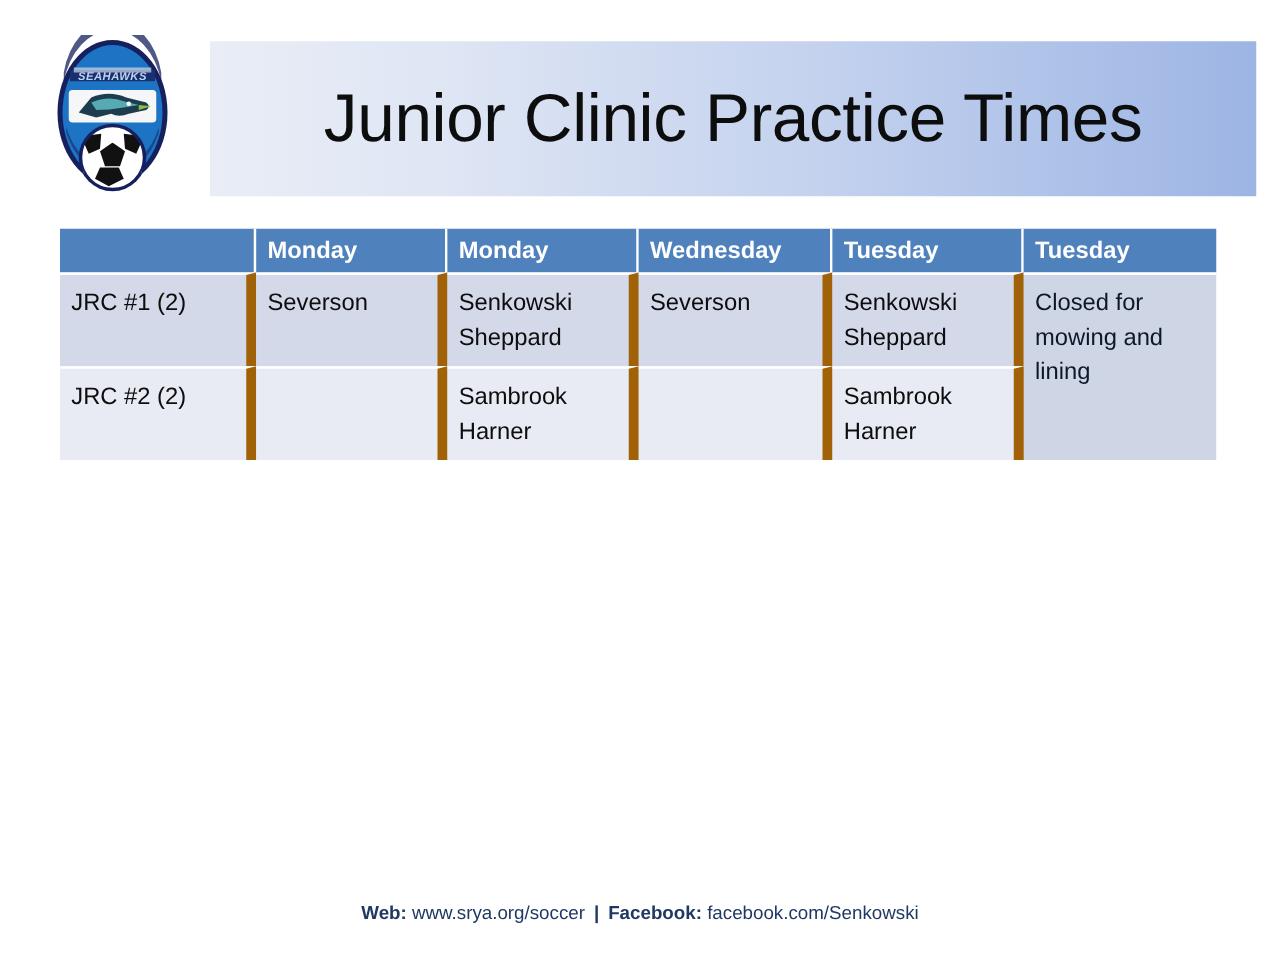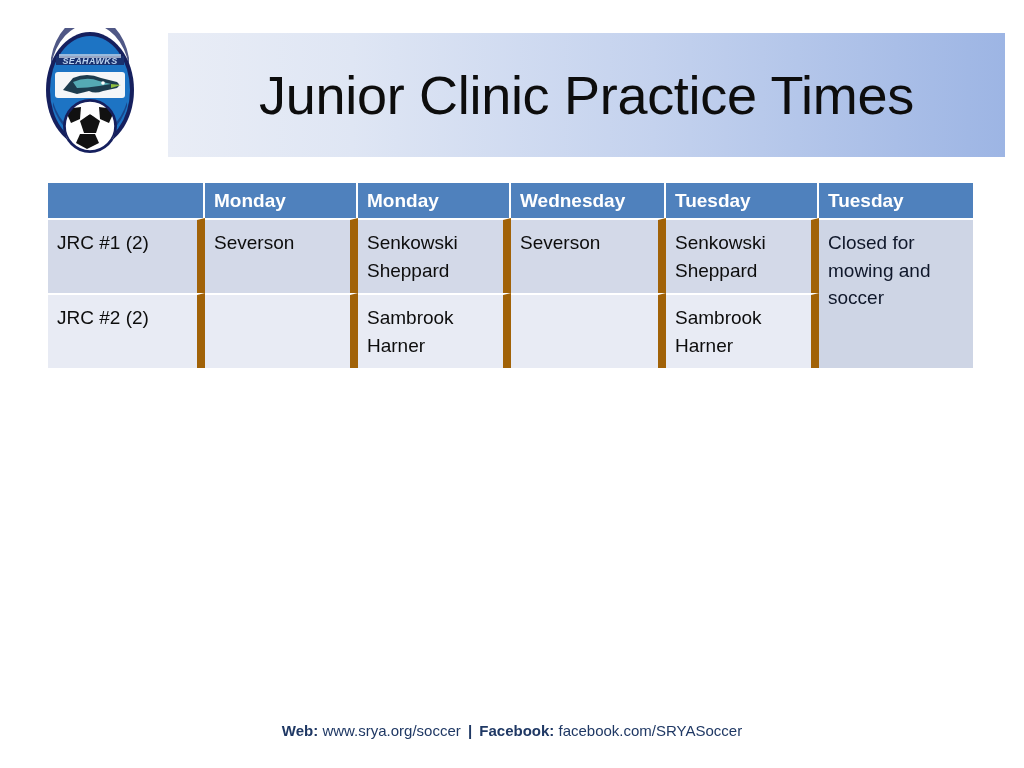--- a/index.html
+++ b/index.html
@@ -211,21 +211,21 @@
       <td class="body-cell">
         <span class="cell-line nowrap">Severson</span>
       </td>
       <td class="body-cell">
         <span class="cell-line nowrap">Senkowski</span>
         <span class="cell-line nowrap">Sheppard</span>
       </td>
       <td class="friday-cell" rowspan="2">
         <span class="cell-line nowrap">Closed for</span>
         <span class="cell-line nowrap">mowing and</span>
-        <span class="cell-line nowrap">soccer</span>
+        <span class="cell-line nowrap">lining</span>
       </td>
     </tr>
     <tr class="row-b">
       <td class="body-cell">JRC #2 (2)</td>
       <td class="body-cell"></td>
       <td class="body-cell">
         <span class="cell-line nowrap">Sambrook</span>
         <span class="cell-line nowrap">Harner</span>
       </td>
       <td class="body-cell"></td>
@@ -235,14 +235,14 @@
       </td>
     </tr>
   </tbody>
 </table>
 
 <div id="footer">
   <span class="lbl">Web:</span>
   <span class="val">www.srya.org/soccer</span>
   <span class="sep">|</span>
   <span class="lbl">Facebook:</span>
-  <span class="val">facebook.com/SRYASoccer</span>
+  <span class="val">facebook.com/Senkowski</span>
 </div>
 
 </body></html>

